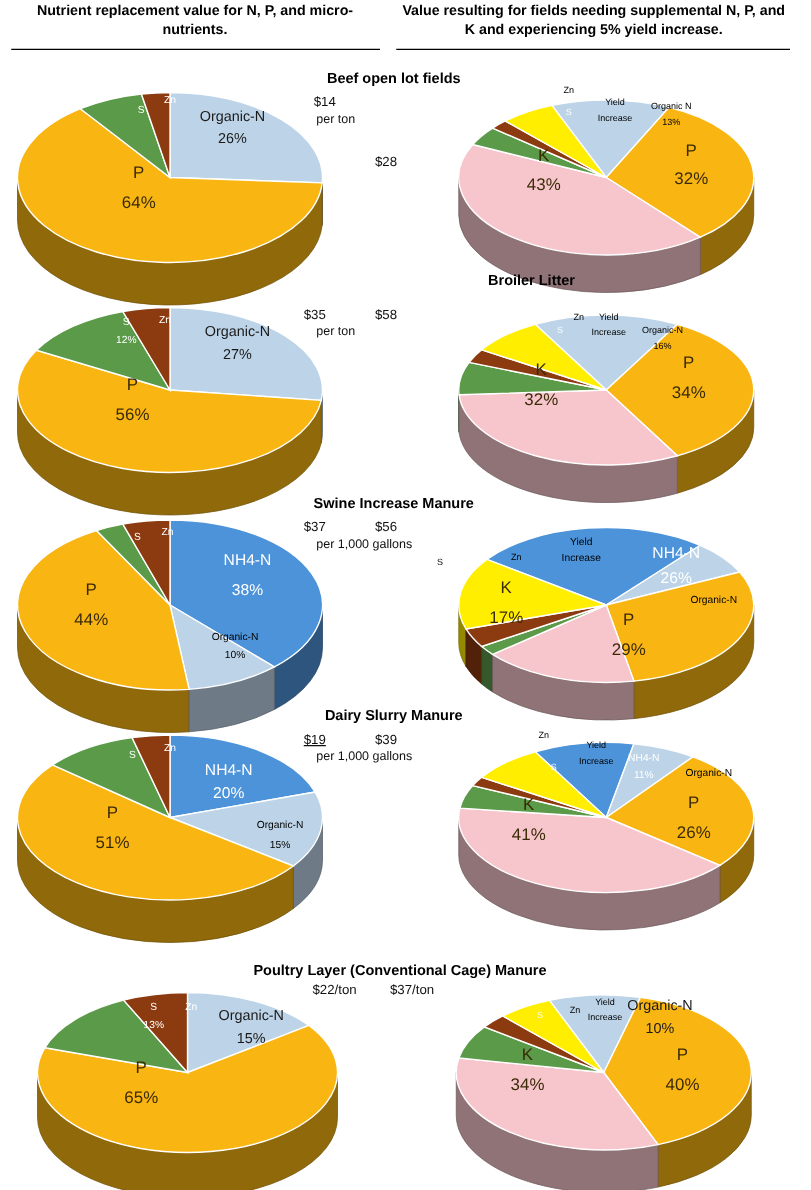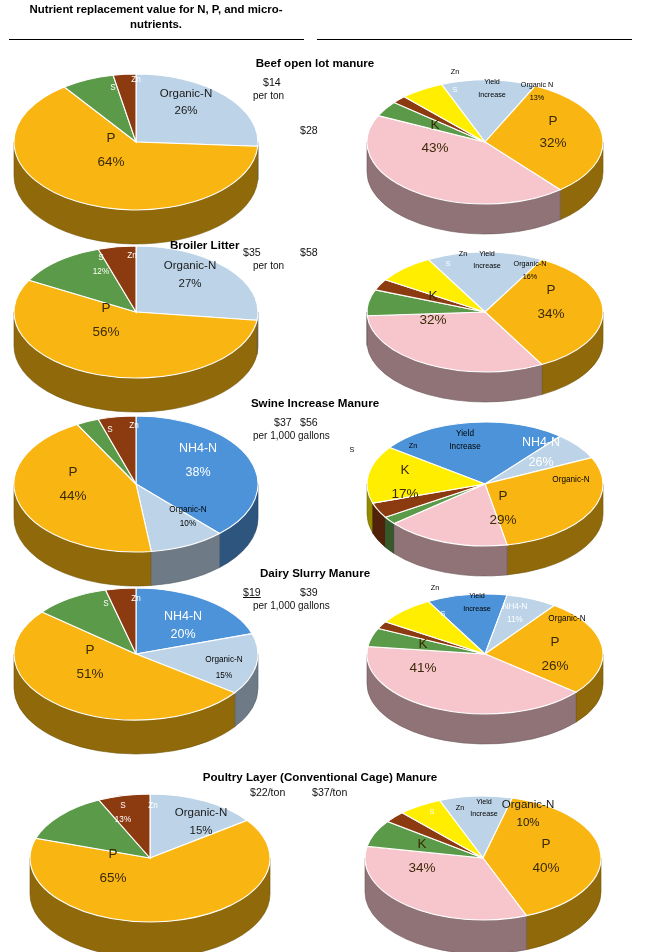--- a/index.html
+++ b/index.html
@@ -22,27 +22,28 @@
   .lbl-big{font-size:13.5px;fill:#3a2a05;}
   .lbl-w{font-size:12.5px;fill:#ffffff;}
   .lbl-sm{font-size:8.2px;}
   .lbl-xs{font-size:7.2px;}
 </style>
 </head>
 <body>
 
 <div class="hdr">
   <div class="hdr-col left">Nutrient replacement value for N, P, and micro-nutrients.</div>
+  <div class="hdr-col right">Value resulting for fields needing supplemental N, P, and K and experiencing 5% yield increase.</div>
   <div class="rule left"></div>
   <div class="rule right"></div>
 </div>
 
 <div id="blocks-root">
-    <div class="blk-title" style="left: 170px; top: 56px; width: 290px; text-align: center;">Beef open lot manure</div>
-    <div class="price" style="left: 243px; top: 76px; padding-left: 20px;">$14</div>
+    <div class="blk-title" style="left: 170px; top: 56px; width: 290px; text-align: center;">Beef open lot fields</div>
+    <div class="price" style="left: 231px; top: 76px; padding-left: 20px;">$14</div>
     <div class="price" style="left: 300px; top: 76px; margin-top: 48px;">$28</div>
     <div class="price unit" style="left: 253px; top: 90px;">per ton</div>
     <svg width="290" height="150" viewBox="0 0 290 150" style="left: 8px; top: 62px;">
       <g>
         <path d="M 250 80 A 122 68 0 0 1 249.75926086824913 84.26975532799332 L 249.75926086824913 118.26975532799332 A 122 68 0 0 0 250 114 Z" fill="#6e7b87" stroke="#555f68" stroke-width="0.6"></path>
         <path d="M 249.75926086824913 84.26975532799332 A 122 68 0 0 1 6 80.00000000000001 L 6 114.00000000000001 A 122 68 0 0 0 249.75926086824913 118.26975532799332 Z" fill="#906a0a" stroke="#705208" stroke-width="0.6"></path>
       </g>
       <g>
         <path d="M 128 80 L 128 12 A 122 68 0 0 1 249.75926086824913 84.26975532799332 Z" fill="#bdd4e8" stroke="#ffffff" stroke-width="1.1"></path>
         <path d="M 128 80 L 249.75926086824913 84.26975532799332 A 122 68 0 1 1 56.29019922031826 24.986844382503584 Z" fill="#f9b612" stroke="#ffffff" stroke-width="1.1"></path>
@@ -73,21 +74,21 @@
       <text x="182" y="38" text-anchor="middle" class="lbl-xs">13%</text>
       <text x="137" y="22" text-anchor="middle" class="lbl-xs">Yield</text>
       <text x="137" y="35" text-anchor="middle" class="lbl-xs">Increase</text>
       <text x="198" y="63" text-anchor="middle" class="lbl-big">P</text>
       <text x="198" y="85" text-anchor="middle" class="lbl-big">32%</text>
       <text x="80" y="67" text-anchor="middle" class="lbl-big">K</text>
       <text x="80" y="90" text-anchor="middle" class="lbl-big">43%</text>
       <text x="100" y="30" text-anchor="middle" class="lbl-xs" fill="#ffffff">S</text>
       <text x="100" y="12" text-anchor="middle" class="lbl-xs">Zn</text>
     </svg>
-    <div class="blk-title" style="left: 170px; top: 238px; width: 290px; text-align: left;">Broiler Litter</div>
+    <div class="blk-title" style="left: 170px; top: 218px; width: 290px; text-align: right;">Broiler Litter</div>
     <div class="price" style="left: 243px; top: 246px;">$35</div>
     <div class="price" style="left: 300px; top: 246px;">$58</div>
     <div class="price unit" style="left: 253px; top: 260px;">per ton</div>
     <svg width="290" height="150" viewBox="0 0 290 150" style="left: 8px; top: 234px;">
       <g>
         <path d="M 250 78 A 122 66 0 0 1 249.03799356036632 86.27199341524408 L 249.03799356036632 120.27199341524408 A 122 66 0 0 0 250 112 Z" fill="#6e7b87" stroke="#555f68" stroke-width="0.6"></path>
         <path d="M 249.03799356036632 86.27199341524408 A 122 66 0 0 1 6 78.00000000000001 L 6 112.00000000000001 A 122 66 0 0 0 249.03799356036632 120.27199341524408 Z" fill="#906a0a" stroke="#705208" stroke-width="0.6"></path>
       </g>
       <g>
         <path d="M 128 78 L 128 12 A 122 66 0 0 1 249.03799356036632 86.27199341524408 Z" fill="#bdd4e8" stroke="#ffffff" stroke-width="1.1"></path>
@@ -122,21 +123,21 @@
       <text x="132" y="22" text-anchor="middle" class="lbl-xs">Yield</text>
       <text x="132" y="34" text-anchor="middle" class="lbl-xs">Increase</text>
       <text x="196" y="60" text-anchor="middle" class="lbl-big">P</text>
       <text x="196" y="84" text-anchor="middle" class="lbl-big">34%</text>
       <text x="78" y="66" text-anchor="middle" class="lbl-big">K</text>
       <text x="78" y="90" text-anchor="middle" class="lbl-big">32%</text>
       <text x="93" y="32" text-anchor="middle" class="lbl-xs" fill="#ffffff">S</text>
       <text x="108" y="22" text-anchor="middle" class="lbl-xs">Zn</text>
     </svg>
     <div class="blk-title" style="left: 170px; top: 396px; width: 290px; text-align: center;">Swine Increase Manure</div>
-    <div class="price" style="left: 243px; top: 416px; margin-left: 31px;">$37</div>
+    <div class="price" style="left: 243px; top: 416px;">$37</div>
     <div class="price" style="left: 300px; top: 416px;">$56</div>
     <div class="price unit" style="left: 253px; top: 430px;">per 1,000 gallons</div>
     <svg width="290" height="155" viewBox="0 0 290 155" style="left: 8px; top: 404px;">
       <g>
         <path d="M 250 80 A 122 68 0 0 1 211.5147469233 129.569866664656 L 211.5147469233 163.569866664656 A 122 68 0 0 0 250 114 Z" fill="#2d557e" stroke="#234262" stroke-width="0.6"></path>
         <path d="M 143.29065449484509 147.4637996893845 A 122 68 0 0 1 6 80.00000000000001 L 6 114.00000000000001 A 122 68 0 0 0 143.29065449484509 181.4637996893845 Z" fill="#906a0a" stroke="#705208" stroke-width="0.6"></path>
         <path d="M 211.5147469233 129.569866664656 A 122 68 0 0 1 143.29065449484509 147.4637996893845 L 143.29065449484509 181.4637996893845 A 122 68 0 0 0 211.5147469233 163.569866664656 Z" fill="#6e7b87" stroke="#555f68" stroke-width="0.6"></path>
       </g>
       <g>
         <path d="M 128 80 L 128 12 A 122 68 0 0 1 211.5147469233 129.569866664656 Z" fill="#4d93d9" stroke="#ffffff" stroke-width="1.1"></path>

